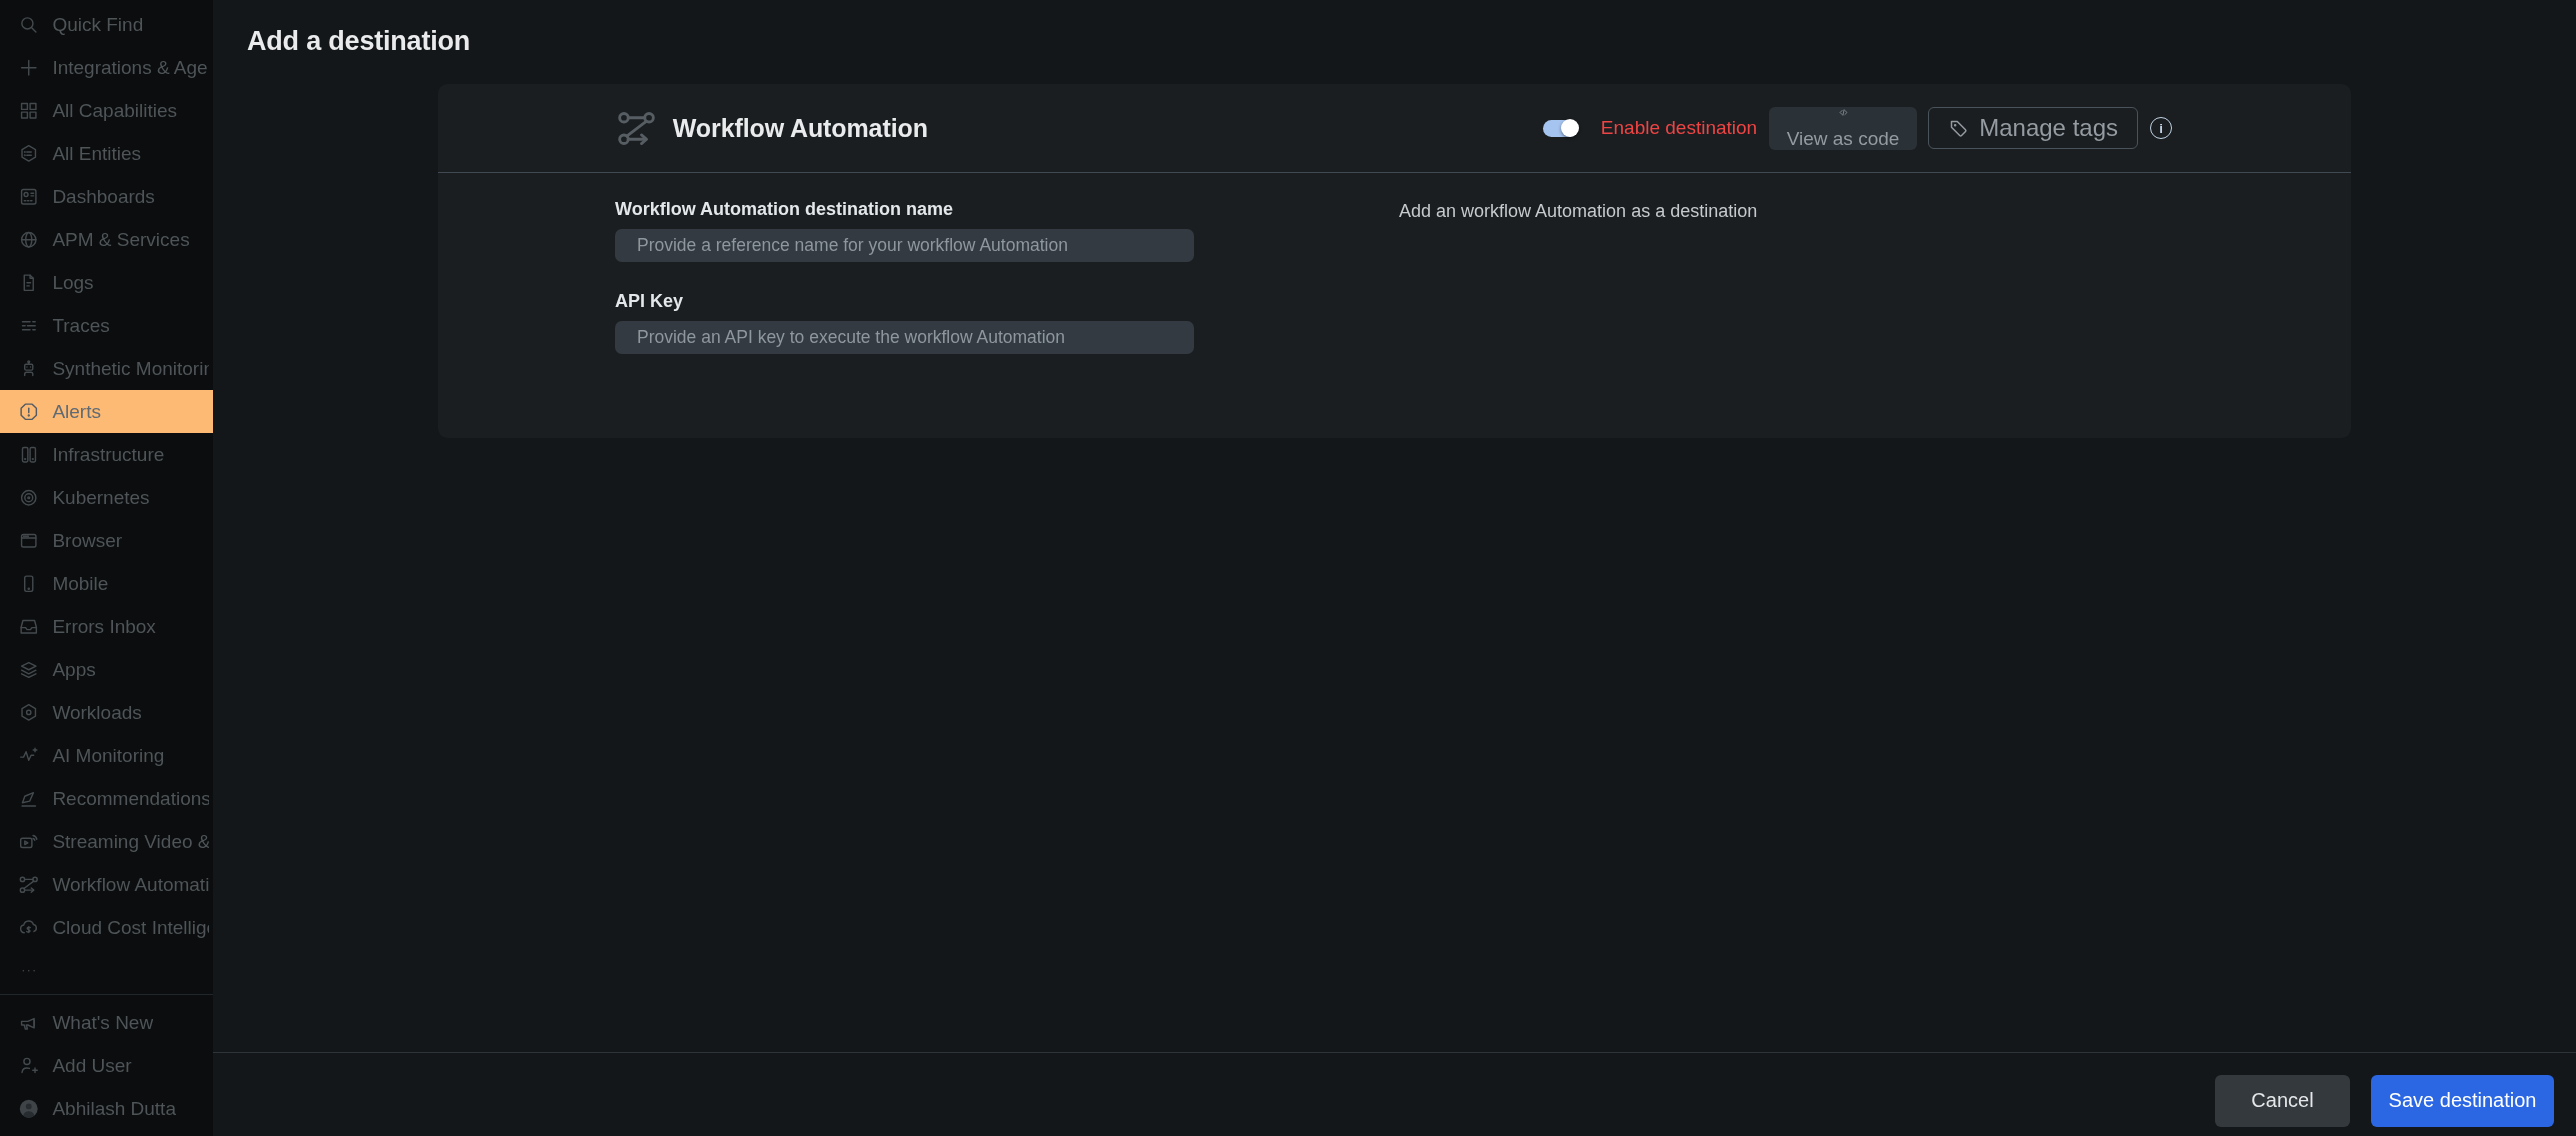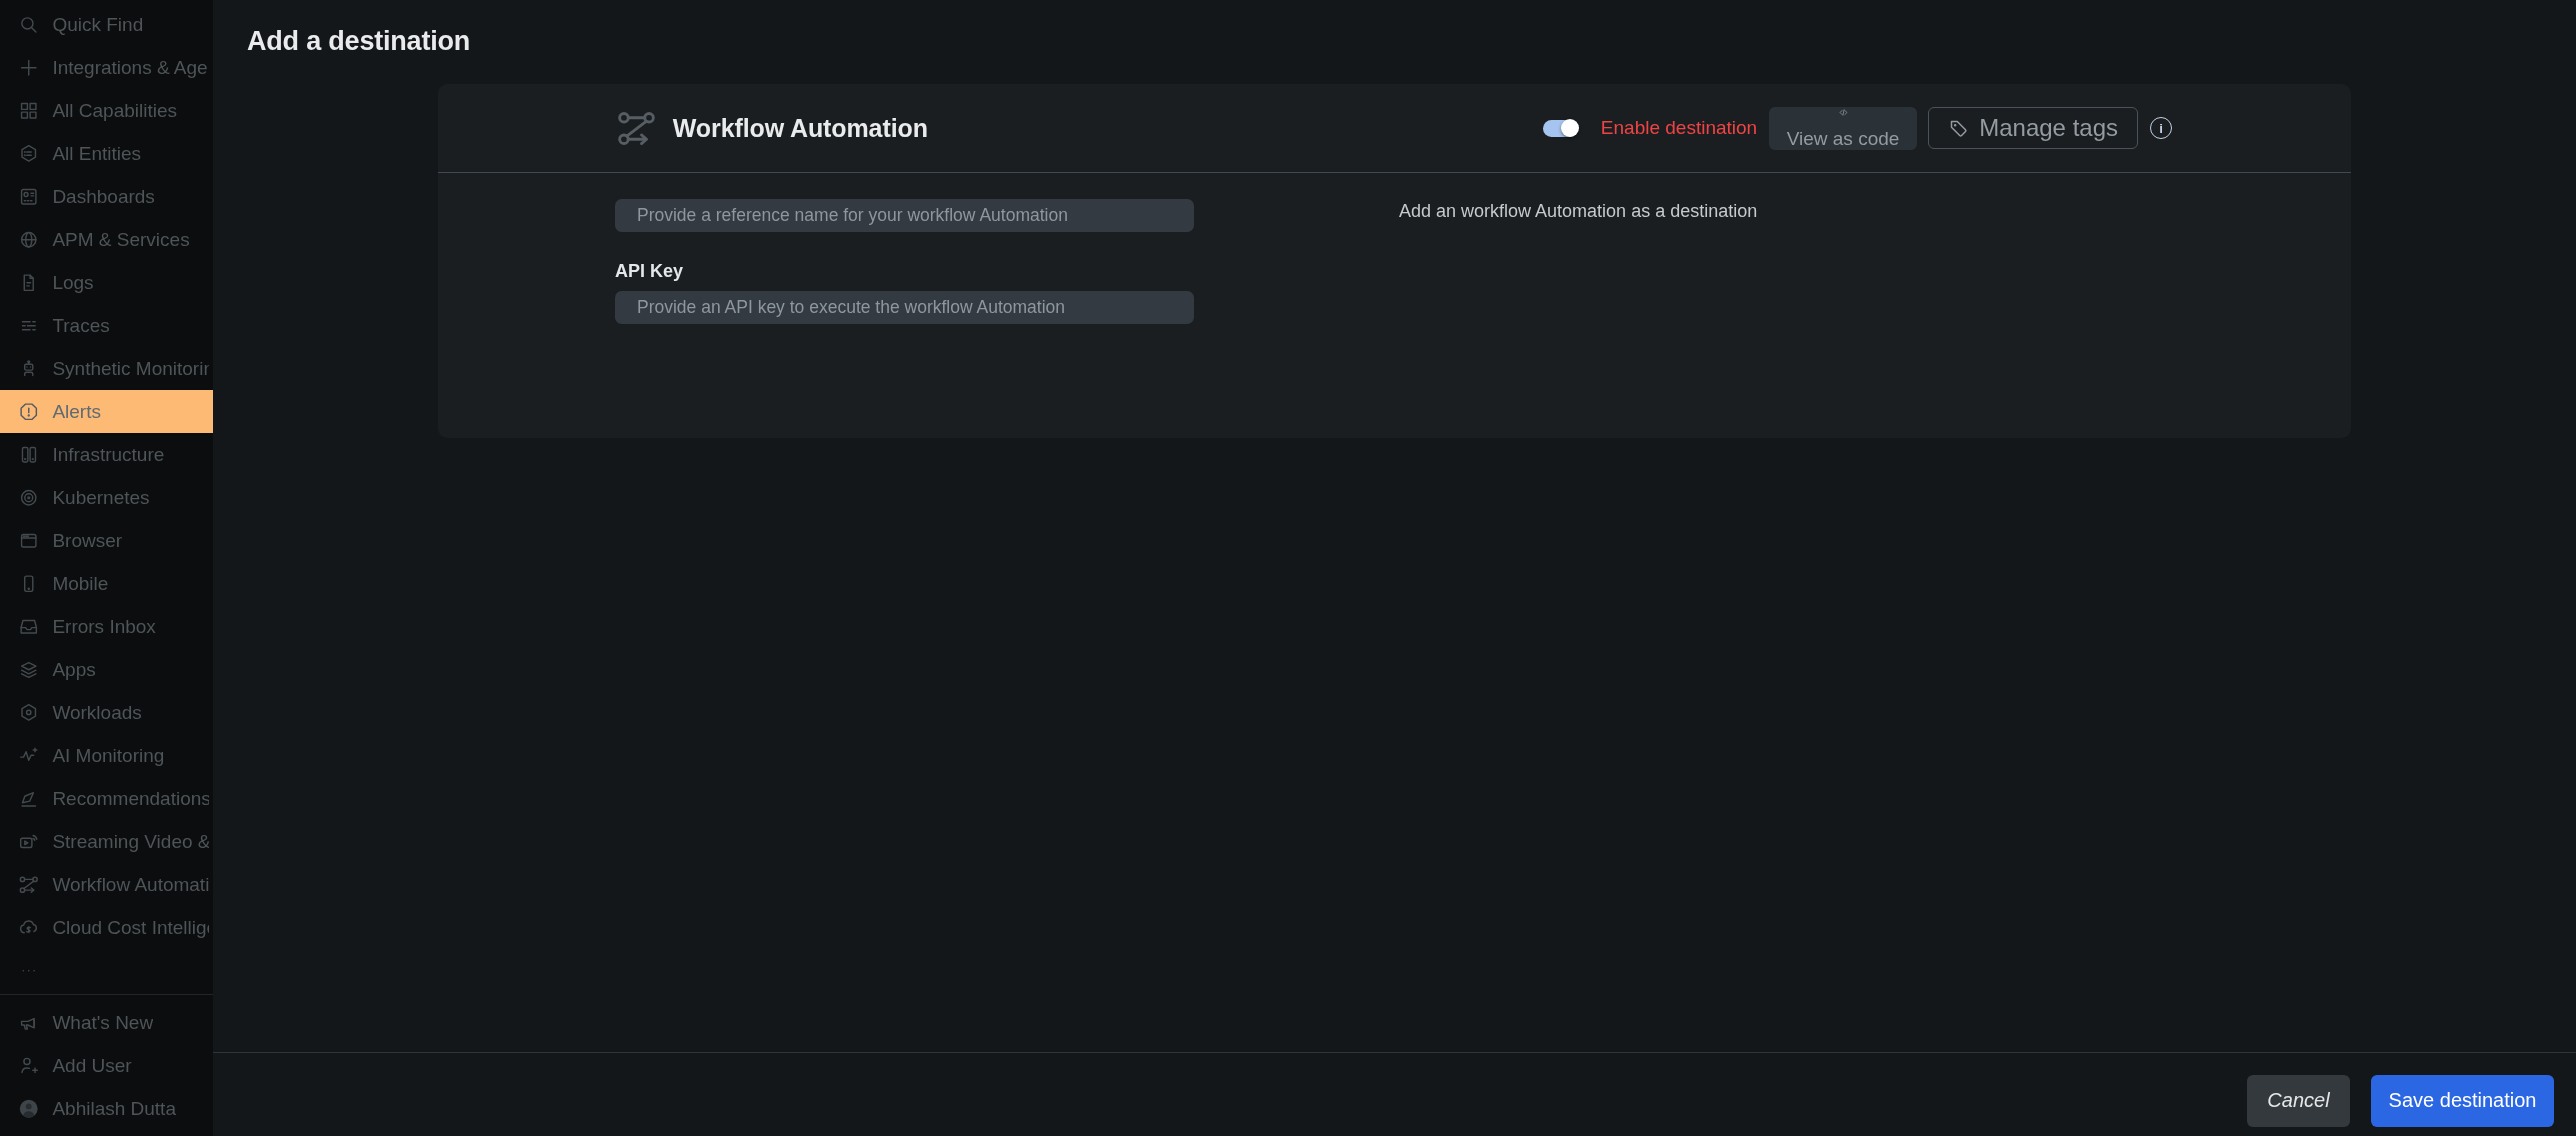--- a/index.html
+++ b/index.html
@@ -87,22 +87,22 @@
   .helper-text { position:absolute; left:961px; top:28px; font-size:18px; color:#c6cacd; }
 
   
   .footer {
     position:absolute; left:0; right:0; top:1052px; height:85px;
     border-top:1.3px solid #2e353a; background:#141719;
     display:flex; justify-content:flex-end; align-items:flex-start;
     padding:21.5px 22px 0 0; gap:21.5px;
   }
   .btn-cancel {
-    height:52px; padding:0 20px; background:#34393e; color:#e4e6e7;
-    border-radius:6px; font-size:20px; justify-content:center;font-style:italic;
+    height:52px; padding:0 36px; background:#34393e; color:#e4e6e7;
+    border-radius:6px; font-size:20px; justify-content:center;
   }
   .btn-save {
     height:52px; padding:0 17.5px; background:#2b67e3; color:#ffffff;
     border-radius:6px; font-size:20px; justify-content:center;
   }
 </style>
 </head>
 <body>
 
 <aside class="sidebar">
@@ -368,20 +368,21 @@
 
         <button class="info-btn">
           <span>i</span>
         </button>
       </div>
     </div>
 
     <div class="card-body">
       <div class="form-col">
         <div class="field">
+          <div class="field-label">Workflow Automation destination name</div>
           <input class="text-input" type="text" placeholder="Provide a reference name for your workflow Automation" style="">
         </div>
         <div class="field field-2">
           <div class="field-label">API Key</div>
           <input class="text-input" type="text" placeholder="Provide an API key to execute the workflow Automation" style="">
         </div>
       </div>
       <div class="helper-text">Add an workflow Automation as a destination</div>
     </div>
   </section>

